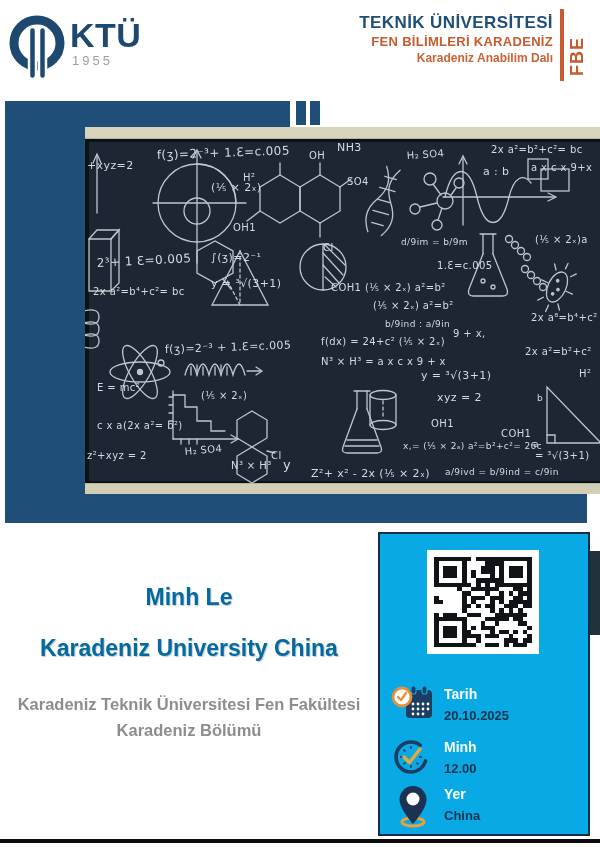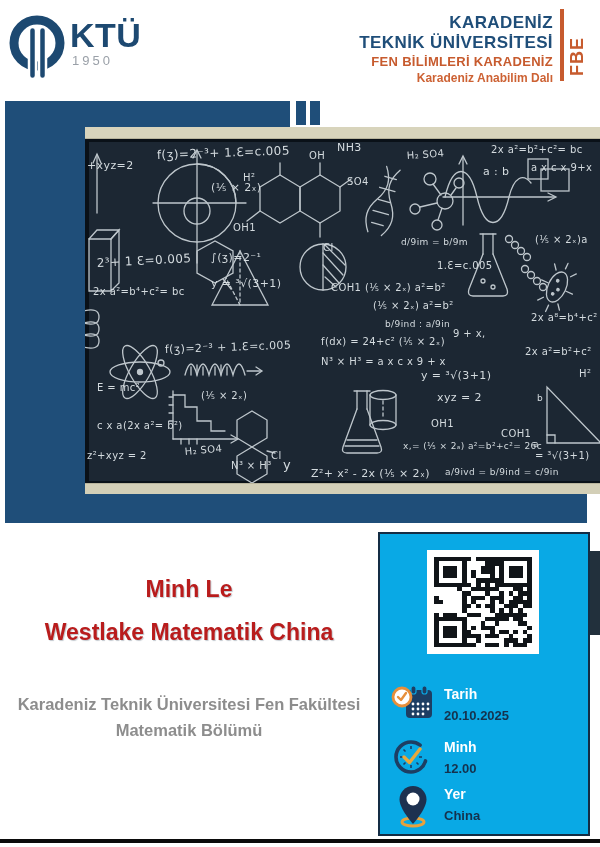--- a/index.html
+++ b/index.html
@@ -32,21 +32,21 @@
   .board{position:absolute;left:85px;top:127px;width:515px;height:367px;}
   .frame-top{height:12px;background:#d8d4bc;border-bottom:1px solid #b8b49c;}
   .frame-bottom{height:11px;background:#d3cfb7;border-top:1px solid #b8b49c;}
   .board-dark{position:relative;height:344px;background:#1c2733;overflow:hidden;
               box-shadow:inset 4px 0 0 #0a1118, inset 0 3px 0 #0a1118, inset 0 -2px 0 #0a1118;}
   .board-dark svg{position:absolute;left:0;top:0;}
   #chalk-texts text{letter-spacing:.4px;}
 
   
   .speaker{position:absolute;left:8px;top:566px;width:362px;text-align:center;}
-  .speaker p{margin:4px;font-size:23px;font-weight:bold;color:#b91c1c;line-height:39px;
+  .speaker p{margin:12px;font-size:23px;font-weight:bold;color:#0369a1;line-height:39px;
              text-shadow:1px 1px 1px #c2c8ce;}
   .host{position:absolute;left:4px;top:691px;width:370px;text-align:center;}
   .host p{margin:0;font-size:16.5px;font-weight:bold;color:#8d8d8d;line-height:26px;}
 
   
   .dark-tab{position:absolute;left:587px;top:551px;width:13px;height:84px;background:#22303c;}
   .card{position:absolute;left:378px;top:532px;width:212px;height:304px;background:#09a9e5;
         border:2.5px solid #142c44;}
   .qr-box{position:absolute;left:47px;top:16px;width:112px;height:104px;background:#ffffff;padding:7px;}
   .qr-grid{display:grid;width:100%;height:100%;
@@ -67,24 +67,23 @@
 <body>
 
 <div class="page">
 
   <svg class="logo-svg" width="66" height="70" viewBox="0 0 66 70">
     <circle cx="29" cy="29" r="23" fill="none" stroke="#1d4971" stroke-width="9"></circle>
     <rect x="21" y="13" width="7" height="52" rx="3.5" fill="#1d4971" stroke="#ffffff" stroke-width="2.5"></rect>
     <rect x="31" y="13" width="7" height="52" rx="3.5" fill="#1d4971" stroke="#ffffff" stroke-width="2.5"></rect>
   </svg>
   <div class="ktu-acronym">KTÜ</div>
-  <div class="ktu-year">1950</div>
+  <div class="ktu-year">1955</div>
 
   <div class="inst-block">
-    <div class="inst-l1">KARADENİZ</div>
     <div class="inst-l2">TEKNİK ÜNİVERSİTESİ</div>
     <div class="inst-l3">FEN BİLİMLERİ KARADENİZ</div>
     <div class="inst-l4">Karadeniz Anabilim Dalı</div>
   </div>
   <div class="fbe-rule"></div>
   <div class="fbe-tab">FBE</div>
 
   <div class="navy-back"></div>
   <div class="navy-band"></div>
   <div class="navy-bar b1"></div>
@@ -332,25 +331,25 @@
             <text x="452" y="262" font-size="9">b</text>
             <text x="448" y="308" font-size="9">a</text>
           </g>
       </svg>
     </div>
     <div class="frame-bottom"></div>
   </div>
 
   <div class="speaker">
     <p>Minh Le</p>
-    <p>Westlake Matematik China</p>
+    <p>Karadeniz University China</p>
   </div>
   <div class="host">
     <p>Karadeniz Teknik Üniversitesi Fen Fakültesi</p>
-    <p>Matematik Bölümü</p>
+    <p>Karadeniz Bölümü</p>
   </div>
 
   <div class="dark-tab"></div>
   <div class="card">
     <div class="qr-box">
       <div class="qr-grid" id="qr-grid">
           <div style="grid-area:1/1"></div>
           <div style="grid-area:1/2"></div>
           <div style="grid-area:1/3"></div>
           <div style="grid-area:1/4"></div>

